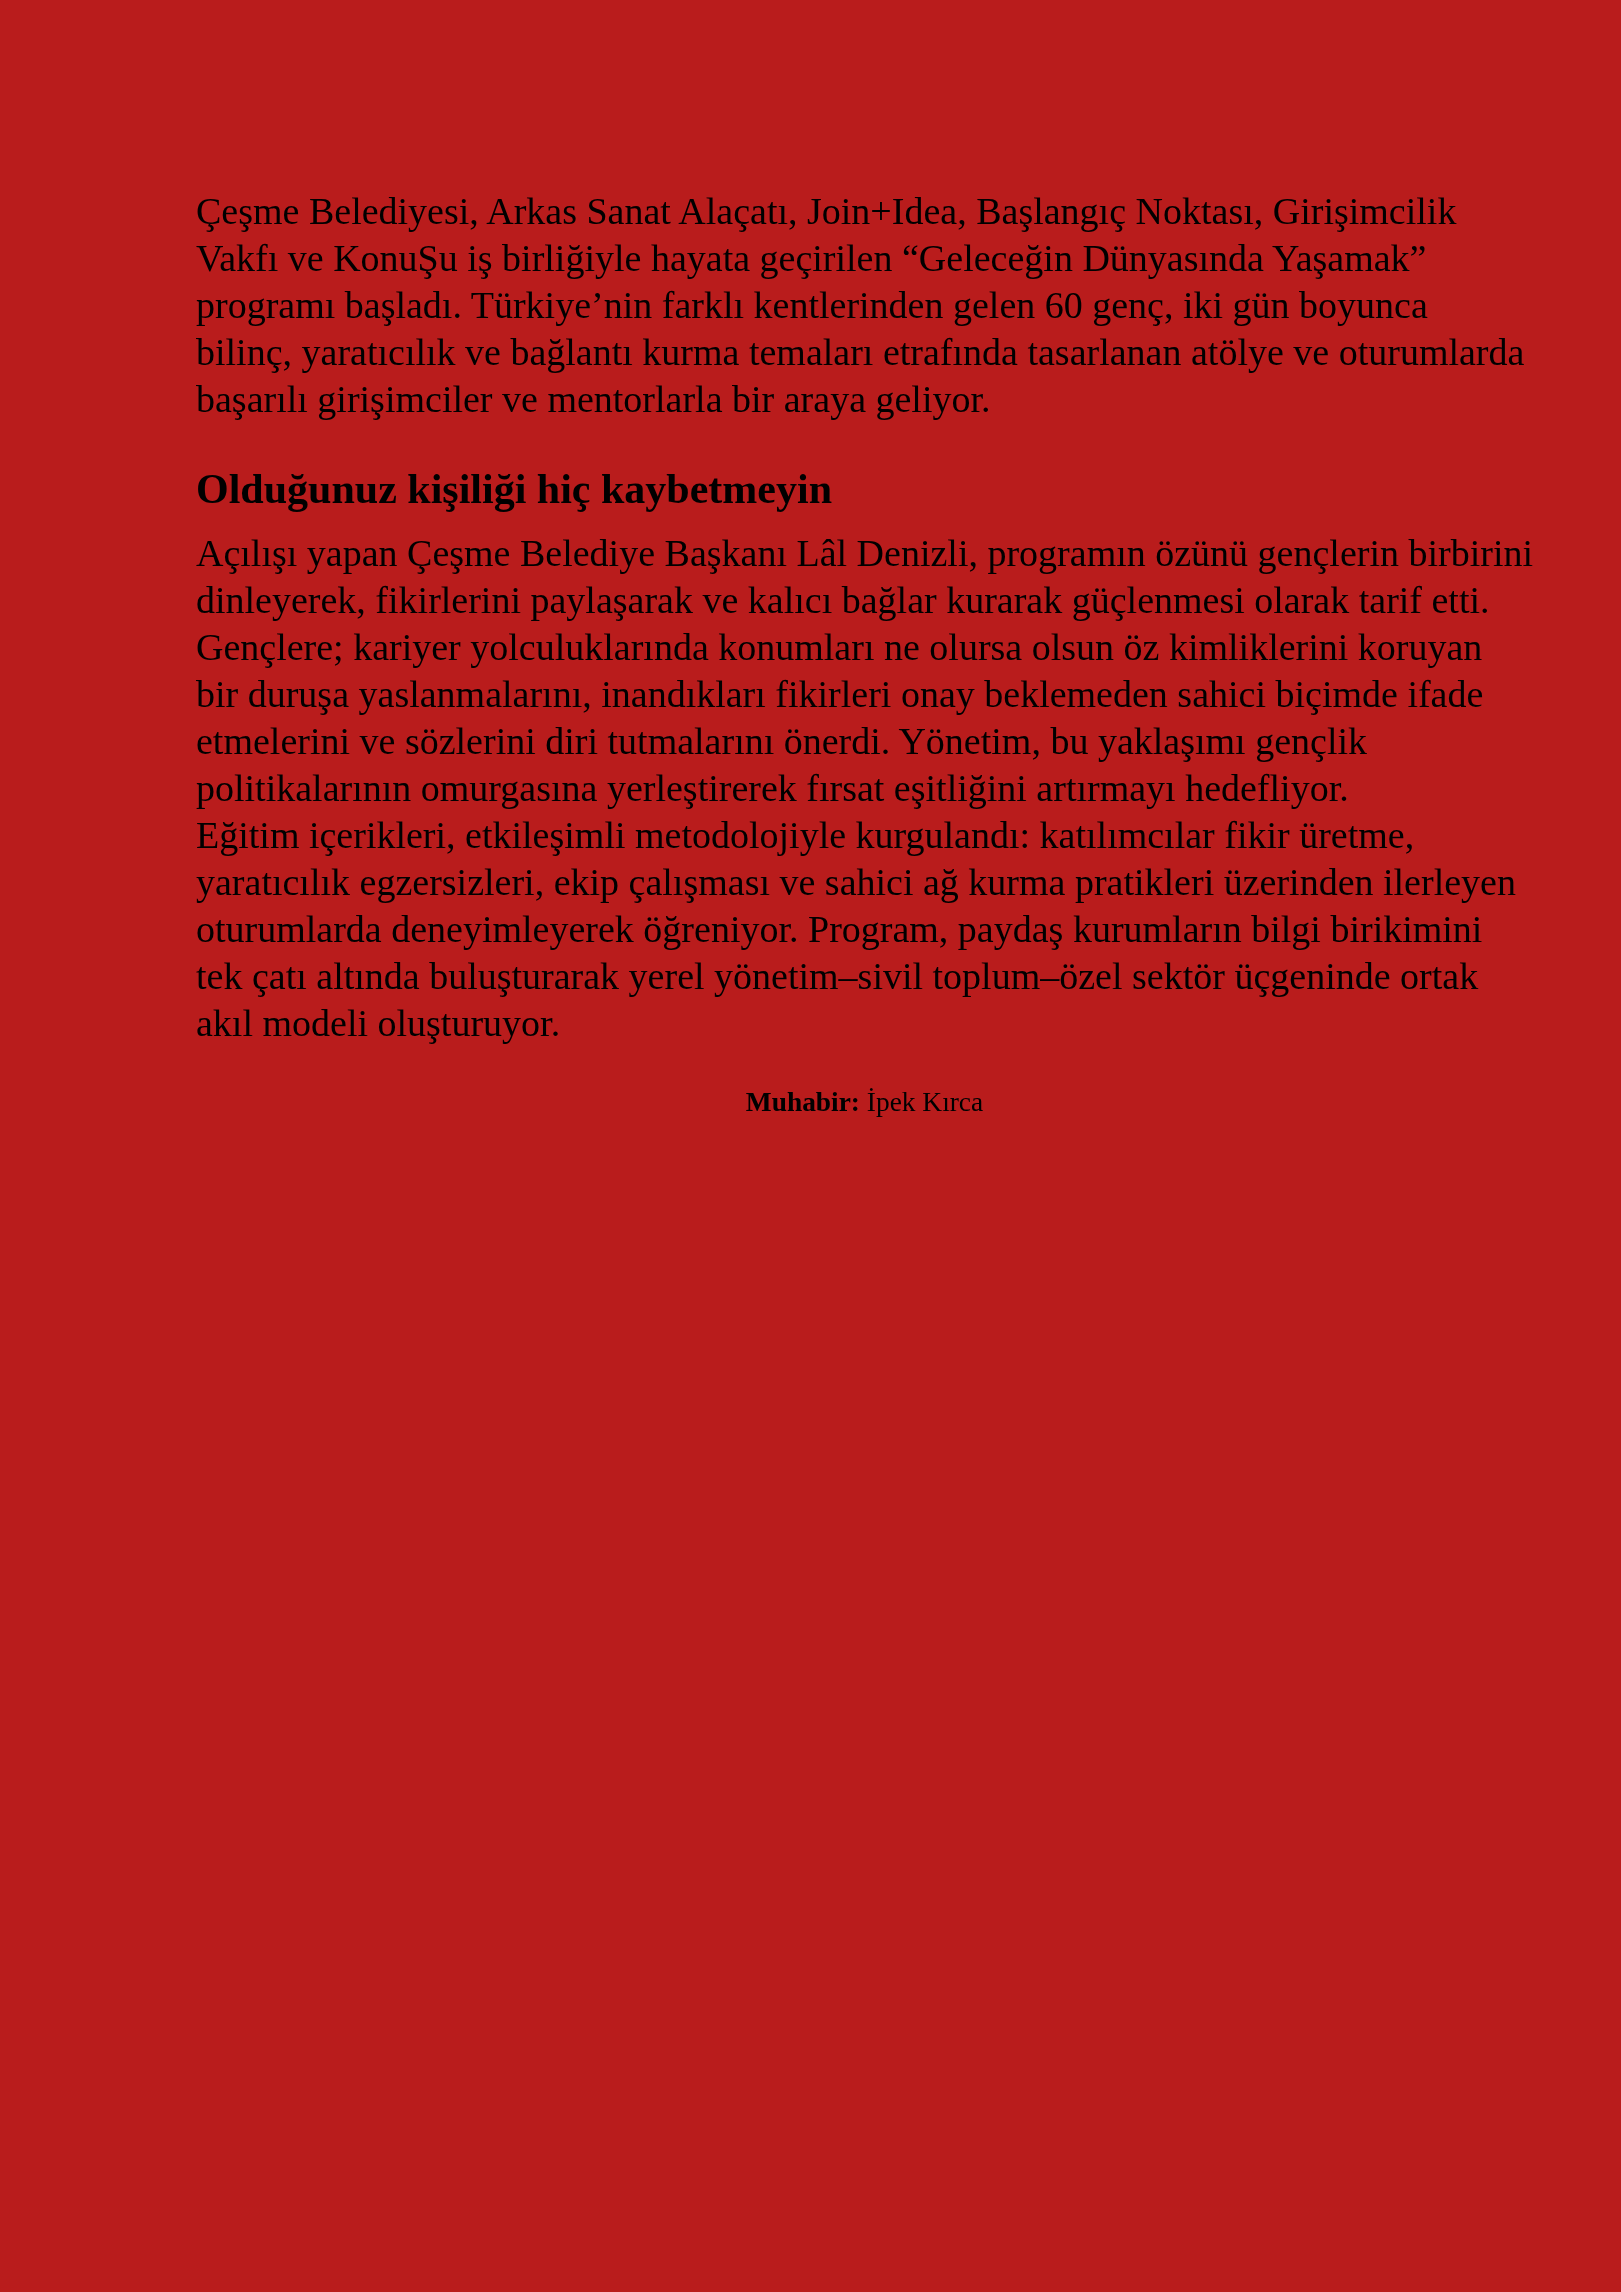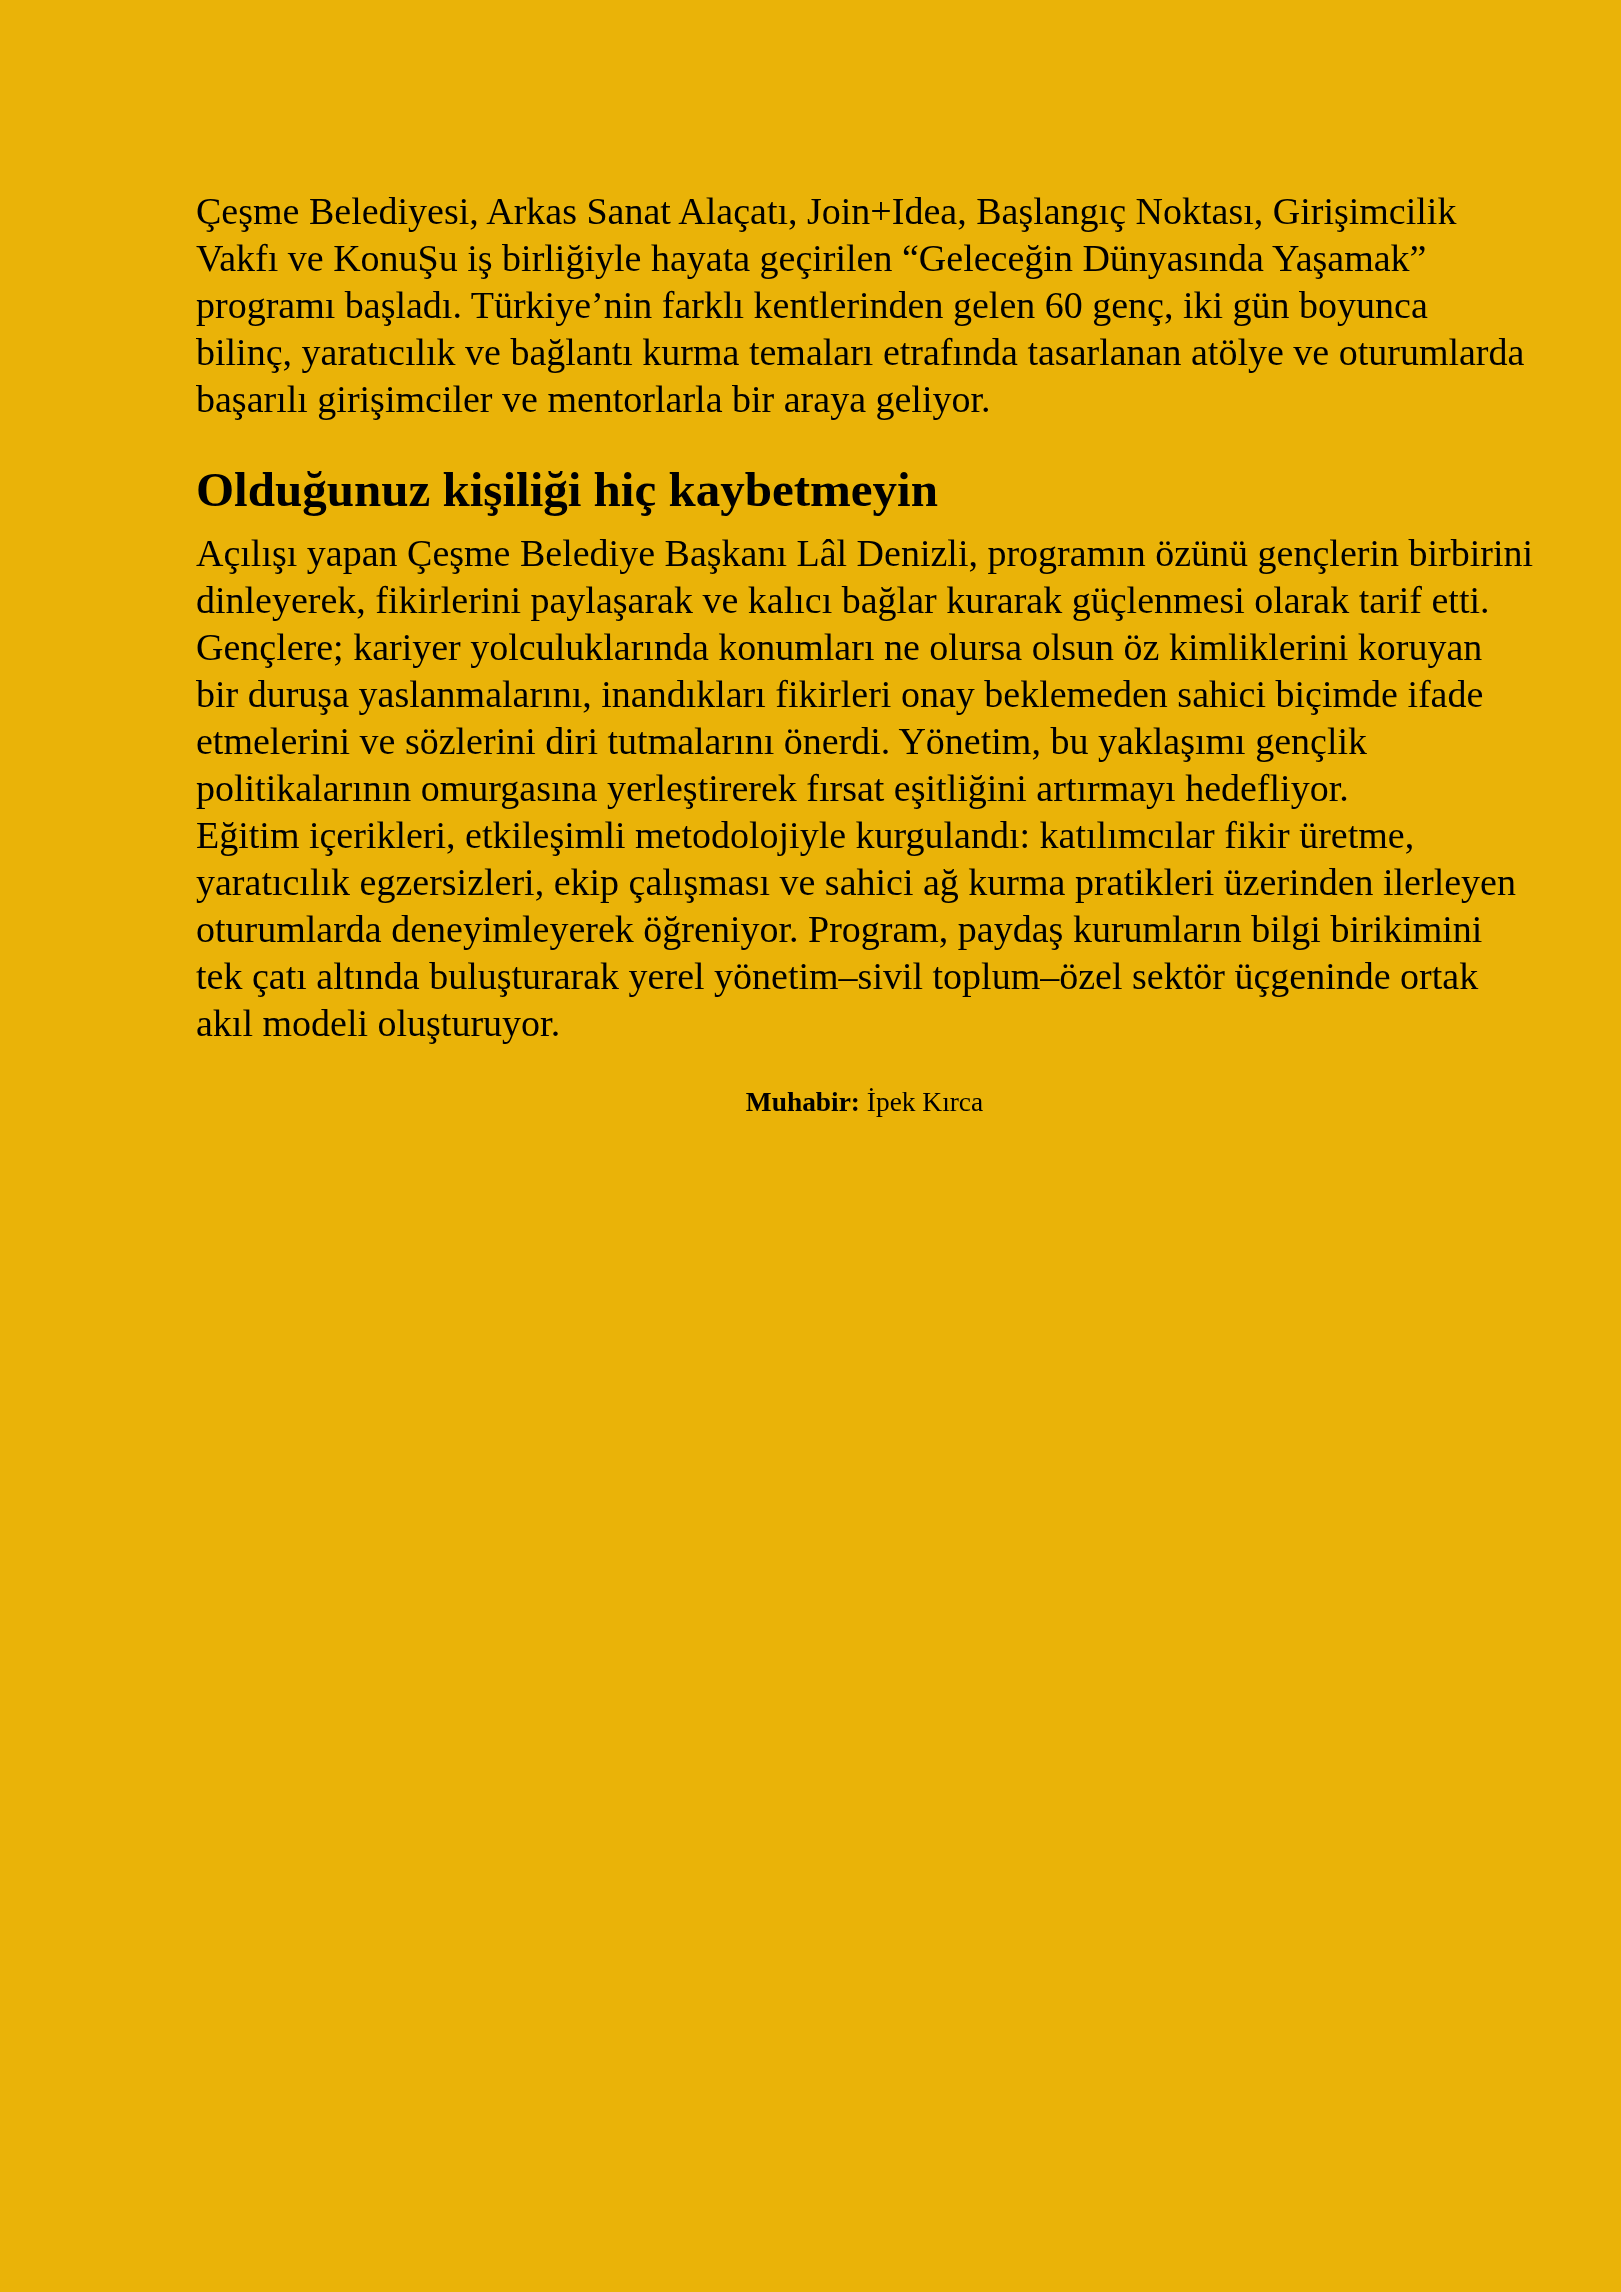--- a/index.html
+++ b/index.html
@@ -15,33 +15,33 @@
     color: #000000;
     -webkit-font-smoothing: antialiased;
   }
   .page {
     position: absolute;
     top: 0; left: 0;
     width: 1621px;
     height: 2293px;
     box-sizing: border-box;
     padding: 188px 88px 0 196px;
-    background: #eab308;
+    background: #b91c1c;
     overflow: hidden;
   }
   p.body {
     margin: 0;
     font-size: 38px;
     line-height: 47px;
     text-align: left;
     word-spacing: normal;
   }
   h1.section-heading {
     margin: 39px 0 12.7px 0;
-    font-size: 49px;
+    font-size: 42px;
     line-height: 55px;
     font-weight: bold;
     letter-spacing: 0;
   }
   p.byline {
     margin: 39px 0 0 0;
     font-size: 27.4px;
     line-height: 33px;
     text-align: center;
   }

